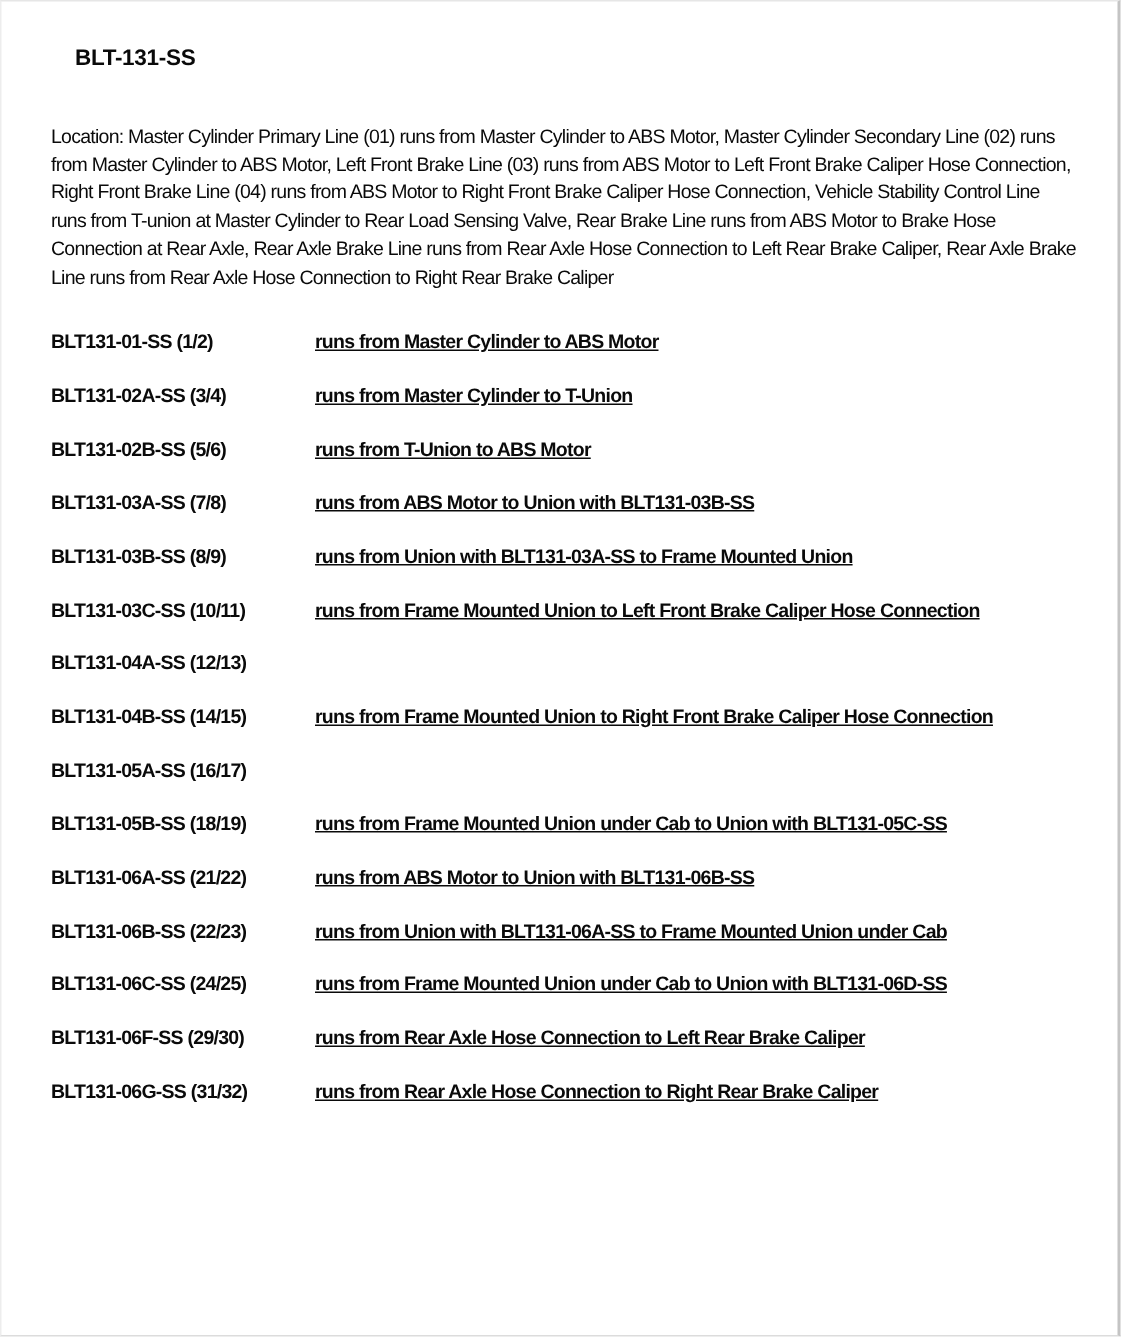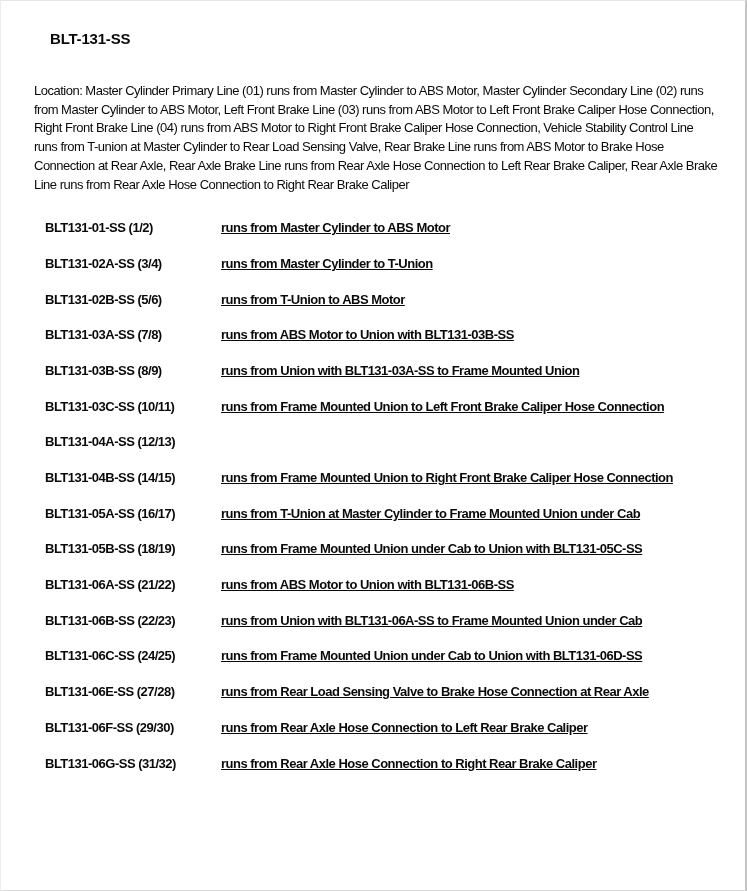--- a/index.html
+++ b/index.html
@@ -38,21 +38,20 @@
     margin-top: 26px;
   }
   .part-row {
     display: flex;
     align-items: baseline;
     font-size: 13px;
     font-weight: bold;
     line-height: 15px;
     letter-spacing: -0.5px;
     margin-bottom: 20.7px;
-    margin-left: 11px;
   }
   .col-part {
     width: 176px;
     flex: none;
     white-space: nowrap;
   }
   .col-desc {
     flex: 1;
     white-space: nowrap;
     text-decoration: underline;
@@ -103,21 +102,20 @@
         <span class="col-part"><span>BLT131-04A-SS</span> <span>(12/13)</span></span>
       </div>
 
       <div class="part-row">
         <span class="col-part"><span>BLT131-04B-SS</span> <span>(14/15)</span></span>
         <span class="col-desc">runs from Frame Mounted Union to Right Front Brake Caliper Hose Connection</span>
       </div>
 
       <div class="part-row">
         <span class="col-part"><span>BLT131-05A-SS</span> <span>(16/17)</span></span>
-        <span class="col-desc">runs from T-Union at Master Cylinder to Frame Mounted Union under Cab</span>
       </div>
 
       <div class="part-row">
         <span class="col-part"><span>BLT131-05B-SS</span> <span>(18/19)</span></span>
         <span class="col-desc">runs from Frame Mounted Union under Cab to Union with BLT131-05C-SS</span>
       </div>
 
 
       <div class="part-row">
         <span class="col-part"><span>BLT131-06A-SS</span> <span>(21/22)</span></span>
@@ -128,24 +126,20 @@
         <span class="col-part"><span>BLT131-06B-SS</span> <span>(22/23)</span></span>
         <span class="col-desc">runs from Union with BLT131-06A-SS to Frame Mounted Union under Cab</span>
       </div>
 
       <div class="part-row">
         <span class="col-part"><span>BLT131-06C-SS</span> <span>(24/25)</span></span>
         <span class="col-desc">runs from Frame Mounted Union under Cab to Union with BLT131-06D-SS</span>
       </div>
 
 
-      <div class="part-row">
-        <span class="col-part"><span>BLT131-06E-SS</span> <span>(27/28)</span></span>
-        <span class="col-desc">runs from Rear Load Sensing Valve to Brake Hose Connection at Rear Axle</span>
-      </div>
 
       <div class="part-row">
         <span class="col-part"><span>BLT131-06F-SS</span> <span>(29/30)</span></span>
         <span class="col-desc">runs from Rear Axle Hose Connection to Left Rear Brake Caliper</span>
       </div>
 
       <div class="part-row">
         <span class="col-part"><span>BLT131-06G-SS</span> <span>(31/32)</span></span>
         <span class="col-desc">runs from Rear Axle Hose Connection to Right Rear Brake Caliper</span>
       </div>

